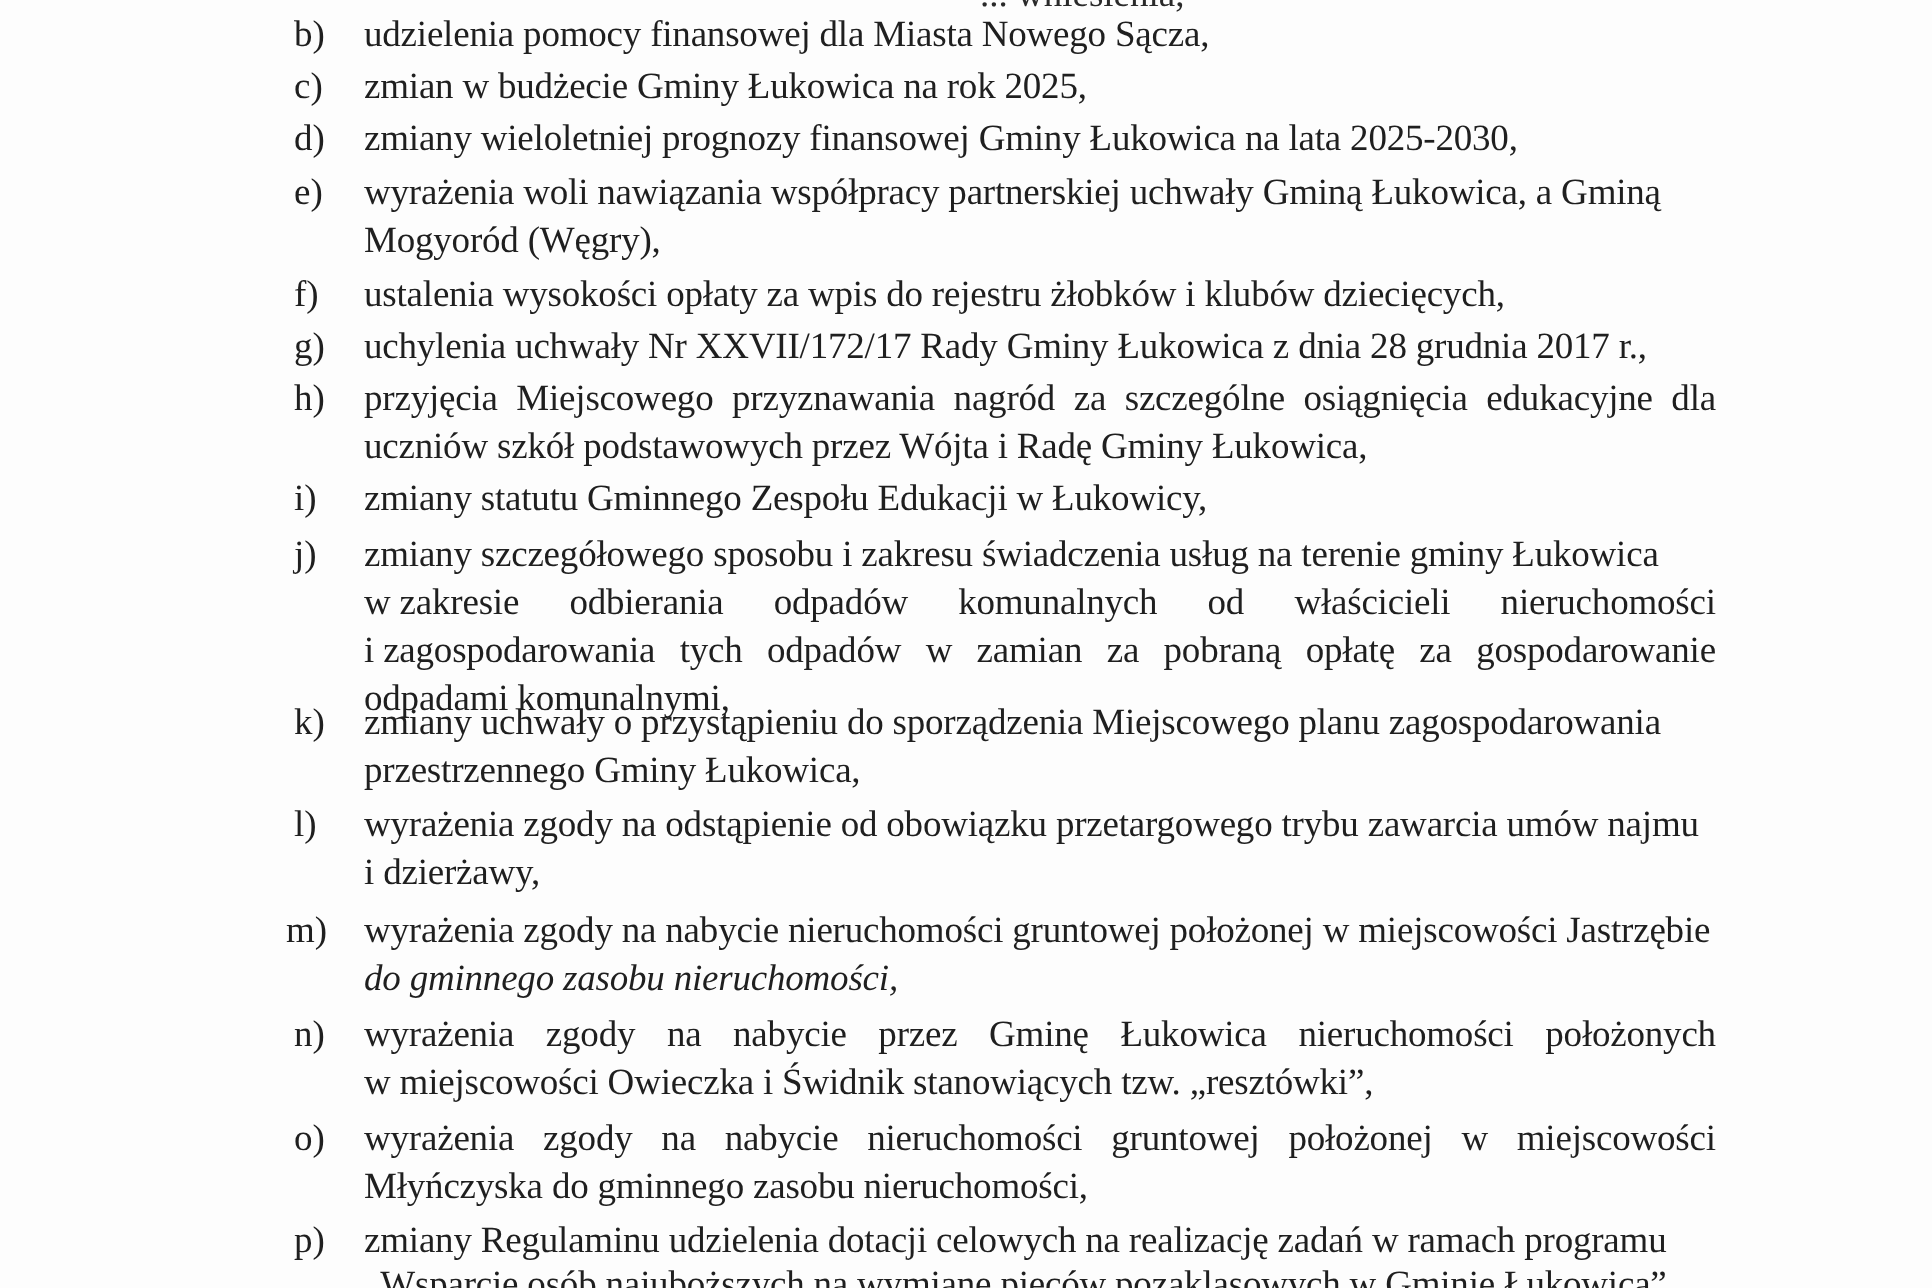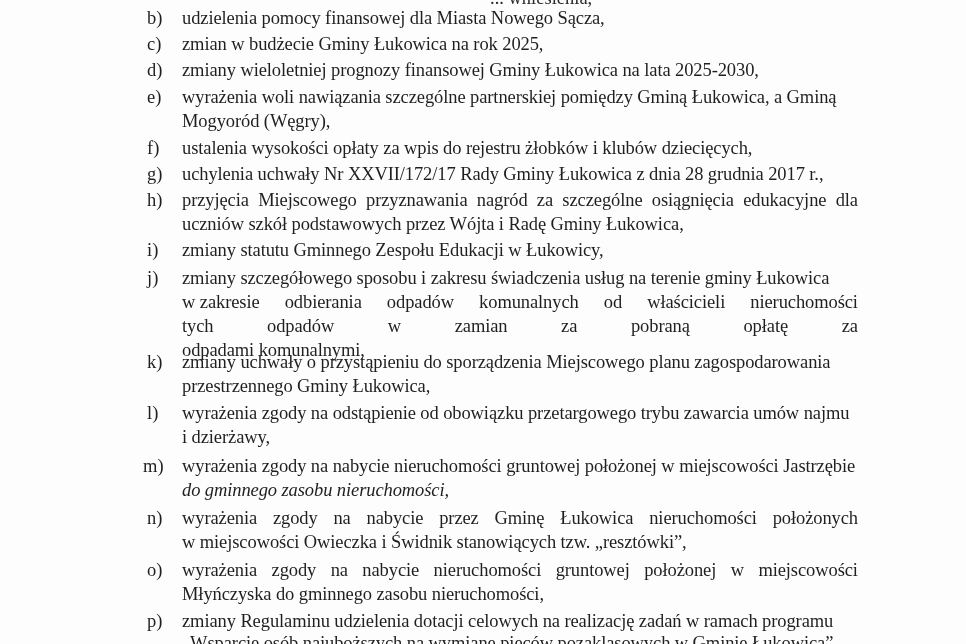--- a/index.html
+++ b/index.html
@@ -73,21 +73,21 @@
     <span class="line">zmian w budżecie Gminy Łukowica na rok 2025,</span>
   </div>
 
   <div class="item" style="top:60px;">
     <span class="letter">d)</span>
     <span class="line">zmiany wieloletniej prognozy finansowej Gminy Łukowica na lata 2025-2030,</span>
   </div>
 
   <div class="item" style="top:87px;">
     <span class="letter">e)</span>
-    <span class="line">wyrażenia woli nawiązania szczególne partnerskiej pomiędzy Gminą Łukowica, a Gminą</span>
+    <span class="line">wyrażenia woli nawiązania współpracy partnerskiej uchwały Gminą Łukowica, a Gminą</span>
     <span class="line" style="top:24px;">Mogyoród (Węgry),</span>
   </div>
 
   <div class="item" style="top:138px;">
     <span class="letter">f)</span>
     <span class="line">ustalenia wysokości opłaty za wpis do rejestru żłobków i klubów dziecięcych,</span>
   </div>
 
   <div class="item" style="top:164px;">
     <span class="letter">g)</span>
@@ -121,28 +121,30 @@
     <span class="line justify" style="top:24px;">
       <span>w zakresie</span>
         <span>odbierania</span>
         <span>odpadów</span>
         <span>komunalnych</span>
         <span>od</span>
         <span>właścicieli</span>
         <span>nieruchomości</span>
     </span>
     <span class="line justify" style="top:48px;">
+      <span>i zagospodarowania</span>
         <span>tych</span>
         <span>odpadów</span>
         <span>w</span>
         <span>zamian</span>
         <span>za</span>
         <span>pobraną</span>
         <span>opłatę</span>
         <span>za</span>
+        <span>gospodarowanie</span>
     </span>
     <span class="line" style="top:72px;">odpadami komunalnymi,</span>
   </div>
 
   <div class="item" style="top:352px;">
     <span class="letter">k)</span>
     <span class="line">zmiany uchwały o przystąpieniu do sporządzenia Miejscowego planu zagospodarowania</span>
     <span class="line" style="top:24px;">przestrzennego Gminy Łukowica,</span>
   </div>
 

